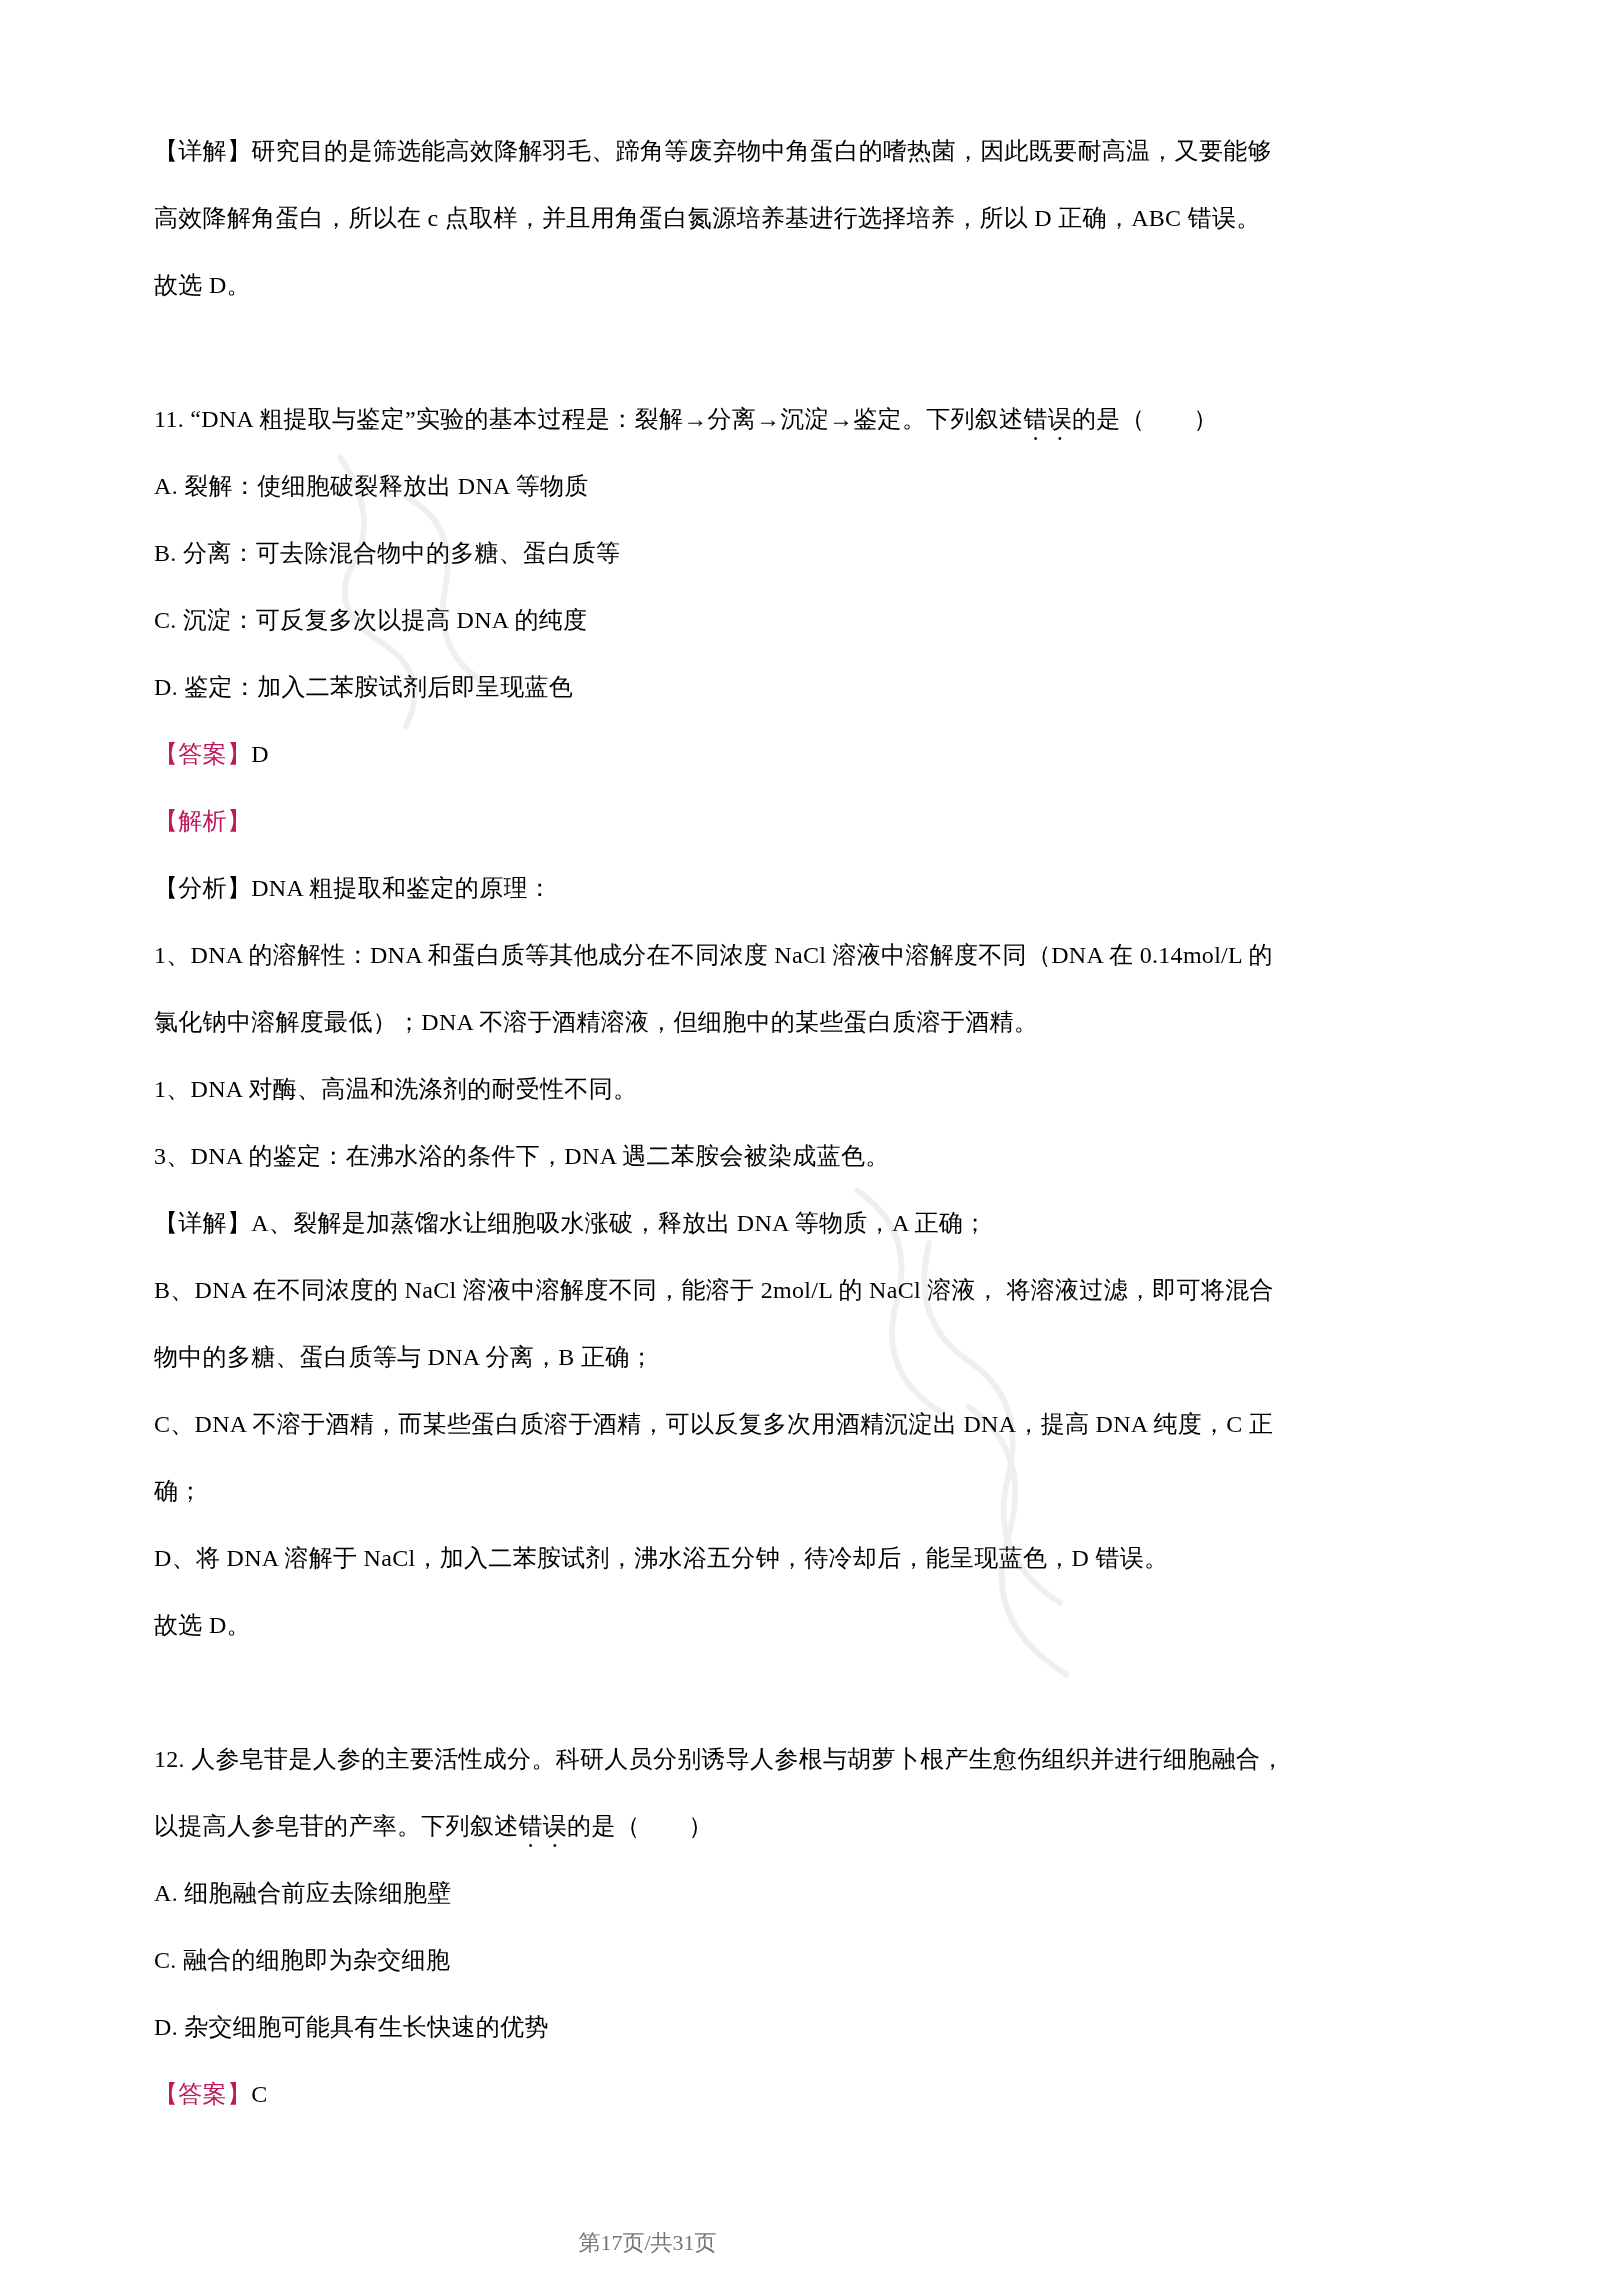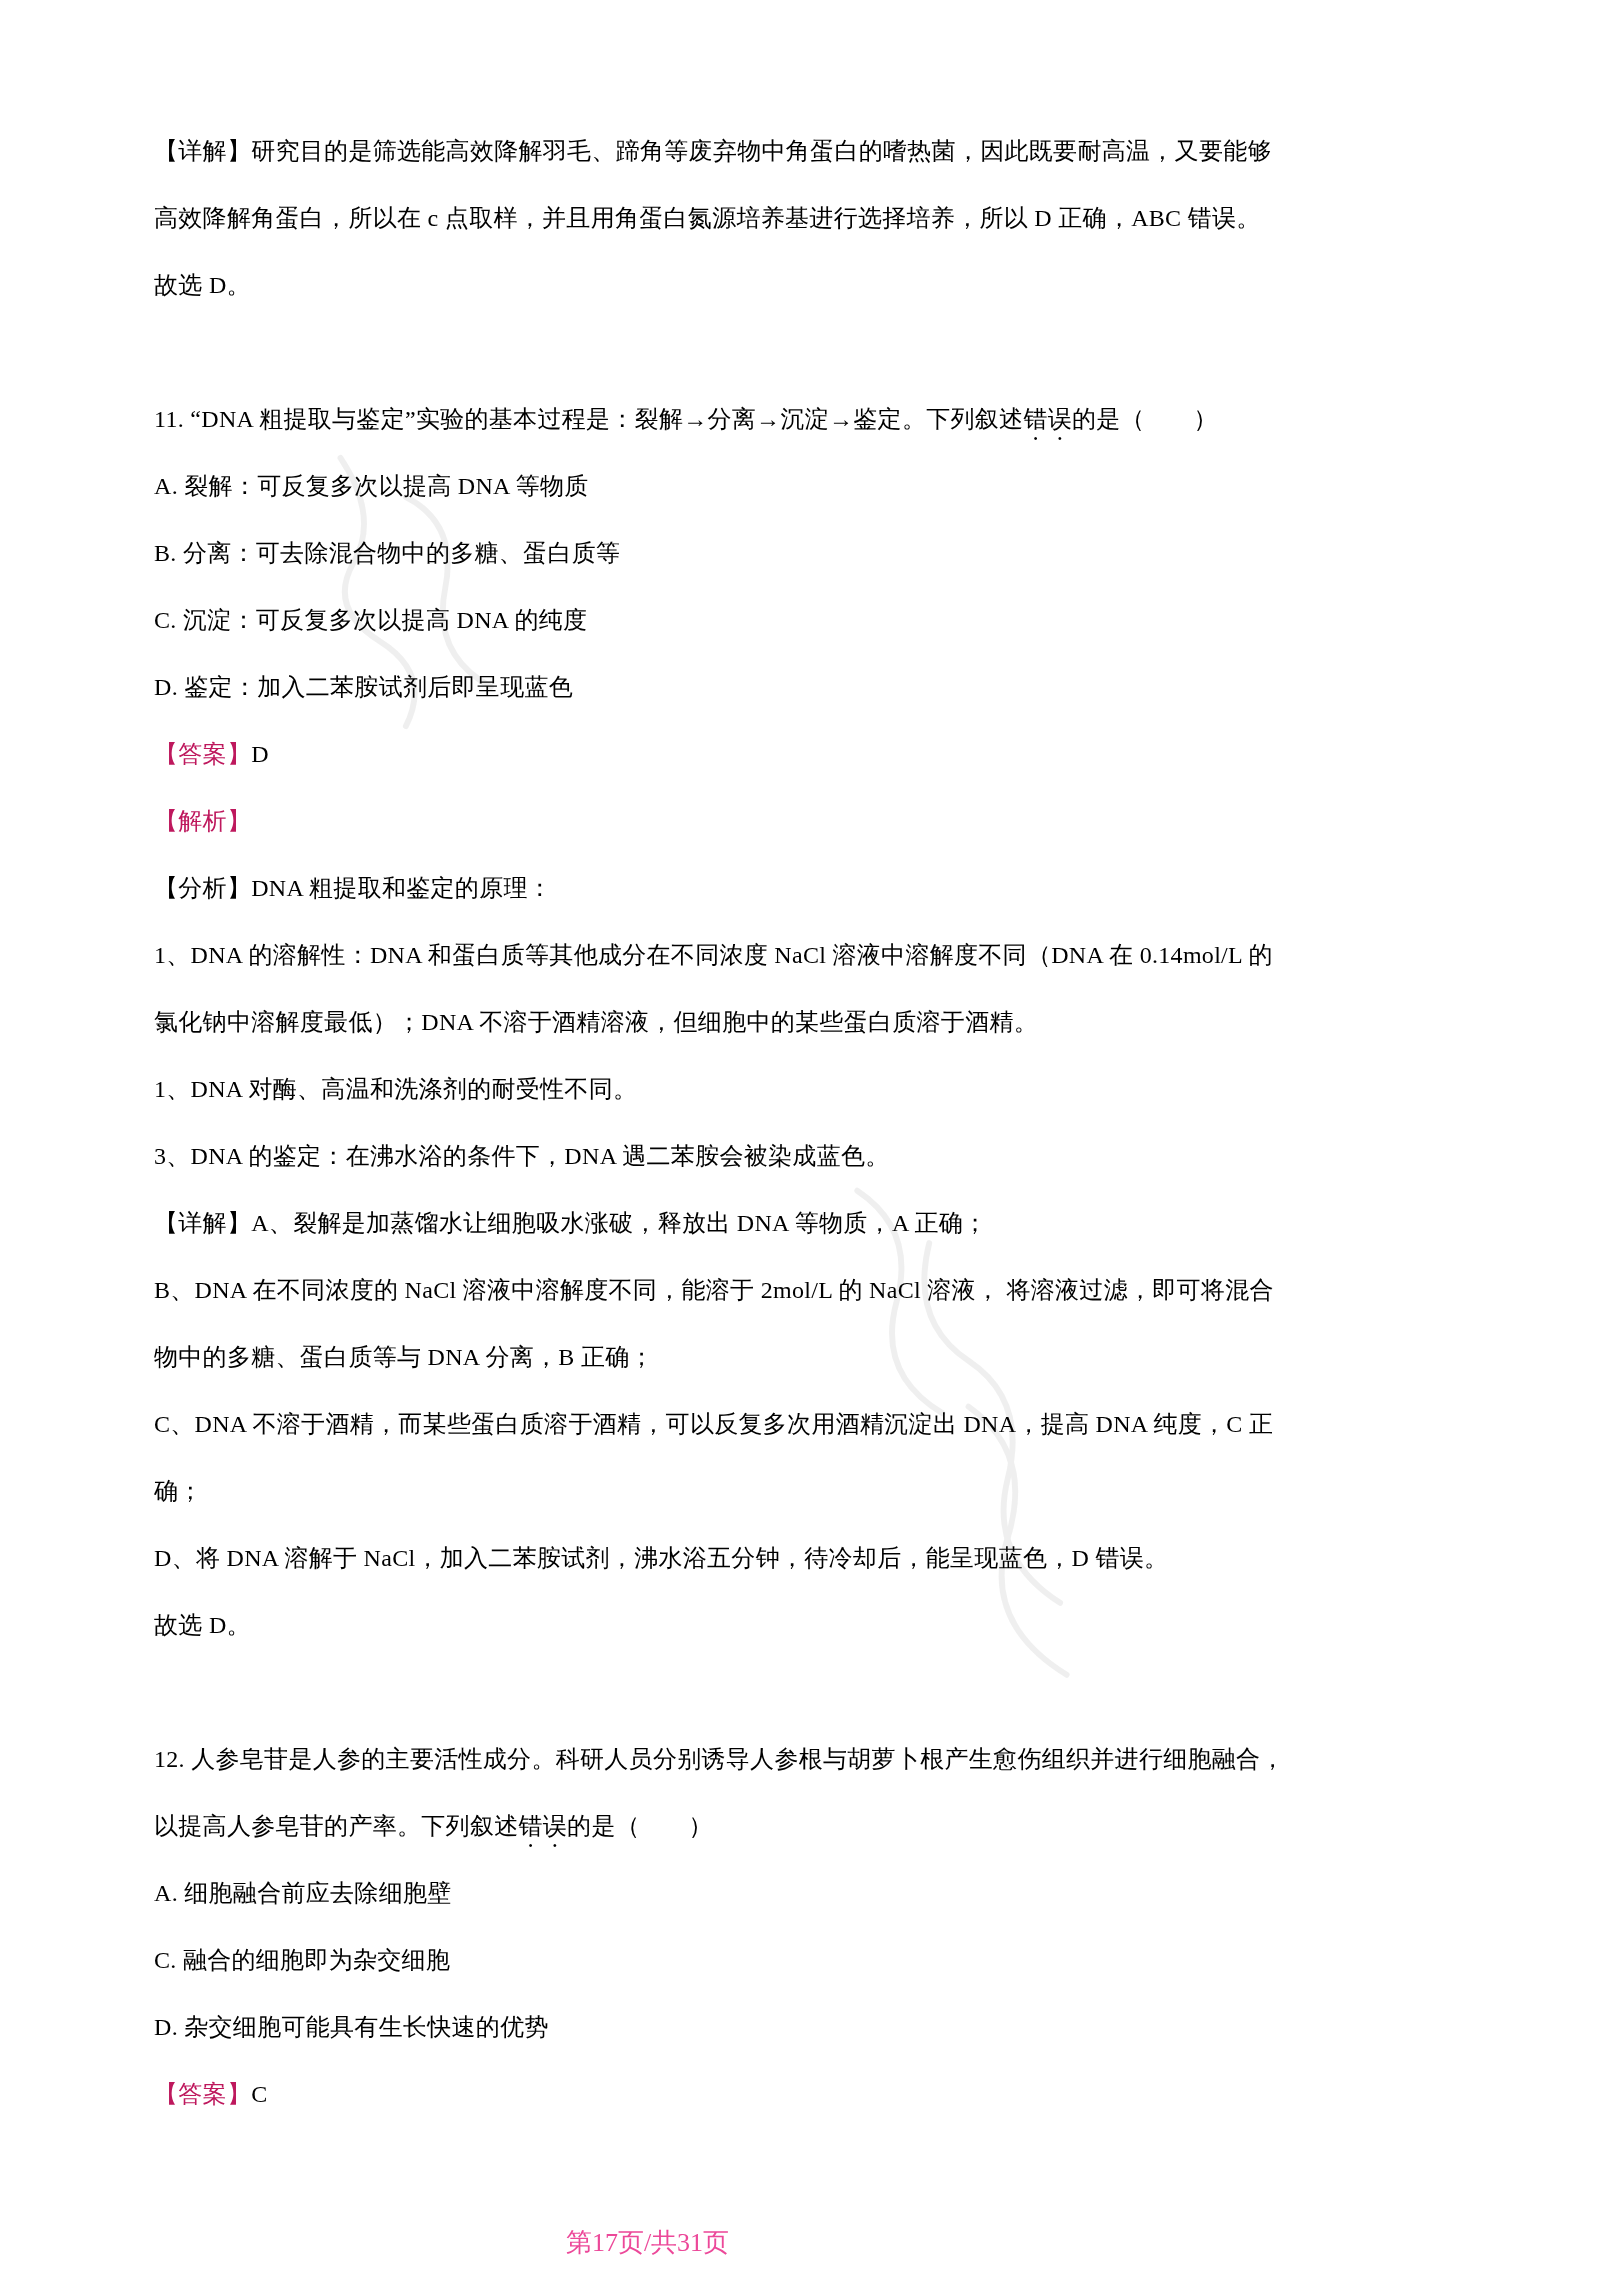--- a/index.html
+++ b/index.html
@@ -44,23 +44,23 @@
     font-size: 0.60em;
     line-height: 0;
     letter-spacing: 0;
   }
   footer.page-footer {
     position: absolute;
     left: 0;
     top: 2226px;
     width: 1295px;
     text-align: center;
-    font-size: 26px;
+    font-size: 22px;
     line-height: 33px;
-    color: #ec4899;
+    color: #737373;
   }
 </style>
 </head>
 <body>
 
 <div class="page">
 
   <svg class="watermark" viewBox="0 0 2480 3508" aria-hidden="true">
     <g fill="none" stroke="#e3e3e3" stroke-width="9" stroke-linecap="round" opacity="0.55">
       <path d="M 520 700 q 60 90 20 160 q -40 70 40 120 q 80 50 40 130"></path>
@@ -73,21 +73,21 @@
 
   <main class="content">
       <div class="block">
         <div class="line"><span>【详解】</span><span>研究目的是筛选能高效降解羽毛、蹄角等废弃物中角蛋白的嗜热菌，因此既要耐高温，又要能够</span></div>
         <div class="line"><span>高效降解角蛋白，所以在 c 点取样，并且用角蛋白氮源培养基进行选择培养，所以 D 正确，ABC 错误。</span></div>
         <div class="line"><span>故选 D。</span></div>
       </div>
       <div class="block spacer"></div>
       <div class="block">
         <div class="line"><span>11. “DNA 粗提取与鉴定”实验的基本过程是：裂解→分离→沉淀→鉴定。下列叙述</span><span class="em">错误</span><span>的是（　　）</span></div>
-        <div class="line"><span>A. 裂解：可反复多次以提高 DNA 等物质</span></div>
+        <div class="line"><span>A. 裂解：使细胞破裂释放出 DNA 等物质</span></div>
         <div class="line"><span>B. 分离：可去除混合物中的多糖、蛋白质等</span></div>
         <div class="line"><span>C. 沉淀：可反复多次以提高 DNA 的纯度</span></div>
         <div class="line"><span>D. 鉴定：加入二苯胺试剂后即呈现蓝色</span></div>
         <div class="line"><span class="blue">【答案】</span><span>D</span></div>
         <div class="line"><span class="blue">【解析】</span></div>
         <div class="line"><span>【分析】</span><span>DNA 粗提取和鉴定的原理：</span></div>
         <div class="line"><span>1、DNA 的溶解性：DNA 和蛋白质等其他成分在不同浓度 NaCl 溶液中溶解度不同（DNA 在 0.14mol/L 的</span></div>
         <div class="line"><span>氯化钠中溶解度最低）；DNA 不溶于酒精溶液，但细胞中的某些蛋白质溶于酒精。</span></div>
         <div class="line"><span>1、DNA 对酶、高温和洗涤剂的耐受性不同。</span></div>
         <div class="line"><span>3、DNA 的鉴定：在沸水浴的条件下，DNA 遇二苯胺会被染成蓝色。</span></div>

